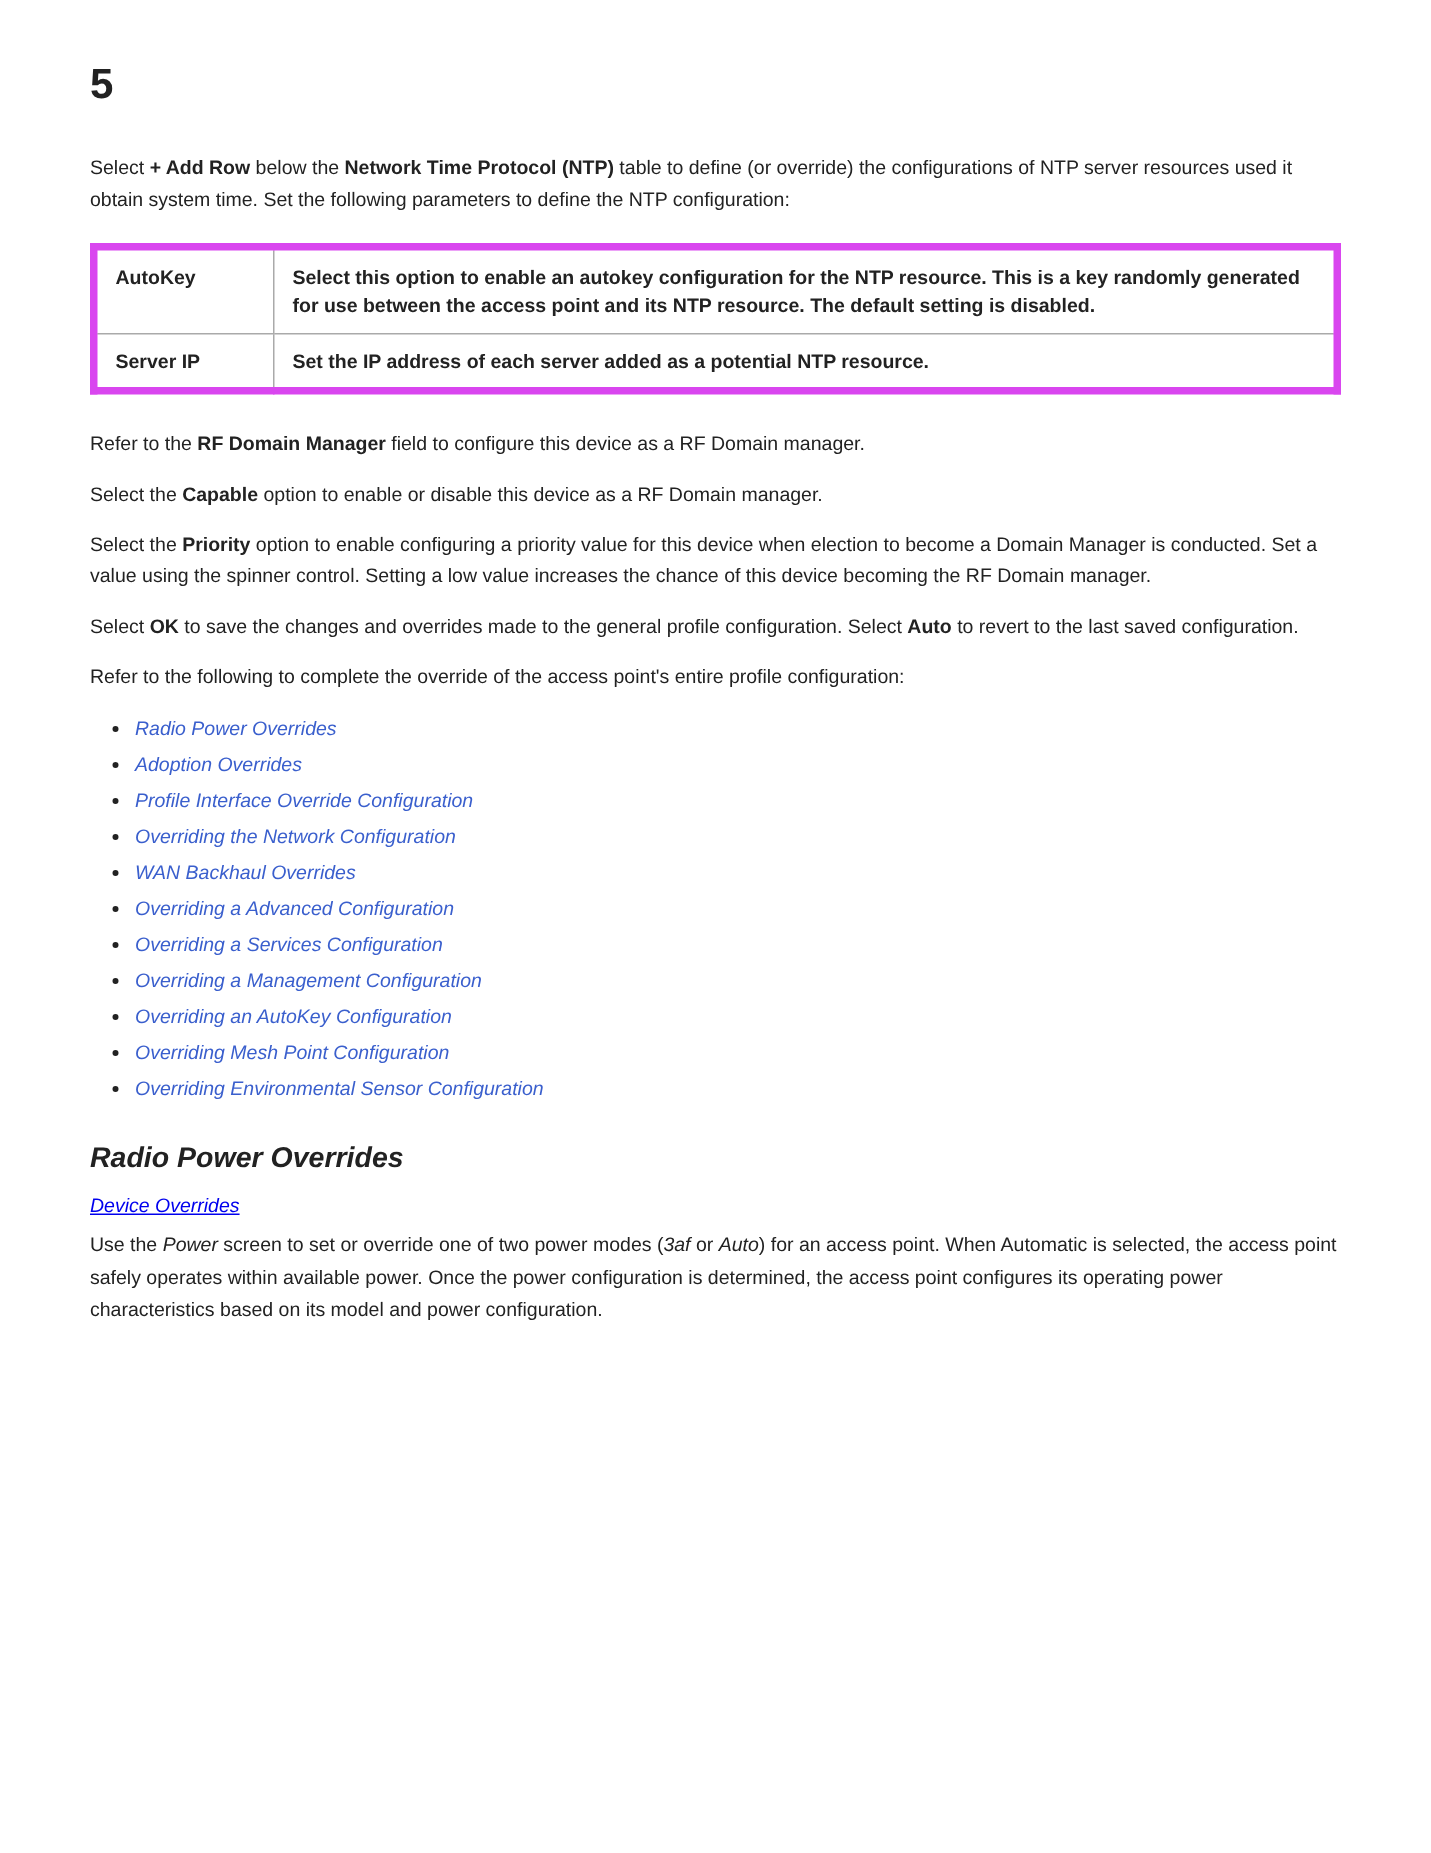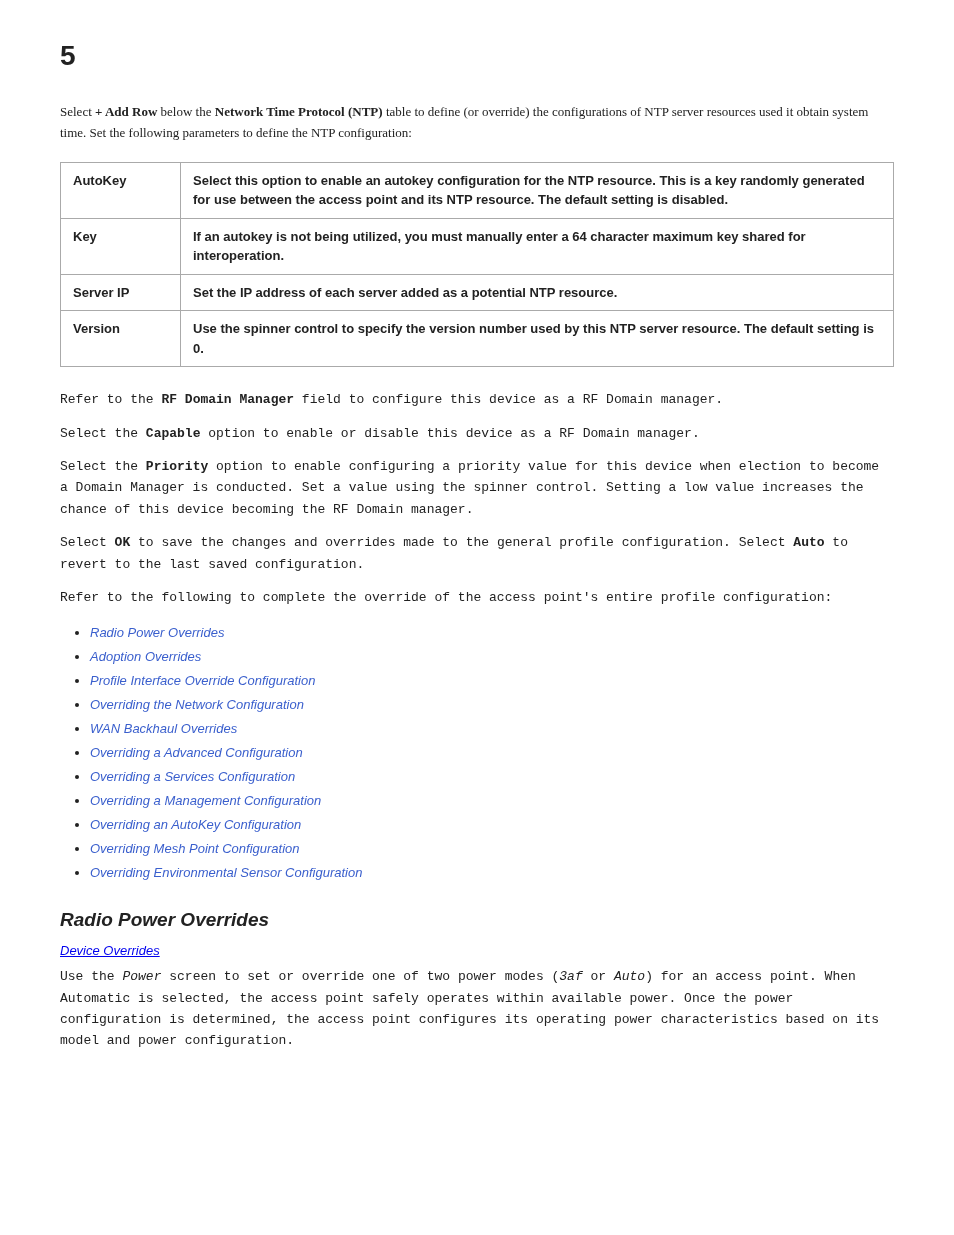--- a/index.html
+++ b/index.html
@@ -12,45 +12,43 @@
     }
     .page-number {
       font-size: 28px;
       font-weight: bold;
       margin-bottom: 30px;
       display: block;
     }
     .intro-text {
       margin-bottom: 18px;
       line-height: 1.6;
-      font-family: Liberation Serif, serif;
     }
     .ntp-table {
       width: 100%;
       border-collapse: collapse;
       margin-bottom: 22px;
-      border: 1px solid #d946ef;
+      border: 5px solid #d946ef;
       padding-left: 38px;
     }
     .ntp-table td {
       border: 1px solid #aaa;
       padding: 8px 12px;
       vertical-align: top;
       line-height: 1.5;
       font-weight: bold;
     }
     .ntp-table td:first-child {
       font-weight: bold;
       white-space: nowrap;
       width: 120px;
     }
     .body-para {
       margin-bottom: 12px;
       line-height: 1.65;
-      font-family: Liberation Mono, monospace;
     }
     .bullet-list {
       margin: 10px 0 18px 30px;
       line-height: 1.85;
     }
     .bullet-list li {
       list-style-type: disc;
       color: #222;
     }
     .bullet-list li a {
@@ -83,30 +81,22 @@
   define the NTP configuration:
 </p>
 
 <table class="ntp-table">
   <tbody id="ntp-table-body">
       <tr>
         <td>AutoKey</td>
         <td>Select this option to enable an autokey configuration for the NTP resource. This is a key randomly generated for use between the access point and its NTP resource. The default setting is disabled.</td>
       </tr>
       <tr>
-        <td>Key</td>
-        <td>If an autokey is not being utilized, you must manually enter a 64 character maximum key shared for interoperation.</td>
-      </tr>
-      <tr>
         <td>Server IP</td>
         <td>Set the IP address of each server added as a potential NTP resource.</td>
-      </tr>
-      <tr>
-        <td>Version</td>
-        <td>Use the spinner control to specify the version number used by this NTP server resource. The default setting is 0.</td>
       </tr>
     </tbody>
 </table>
 
 <p class="body-para">
   Refer to the <strong>RF Domain Manager</strong> field to configure this device as a RF Domain manager.
 </p>
 
 <p class="body-para">
   Select the <strong>Capable</strong> option to enable or disable this device as a RF Domain manager.

